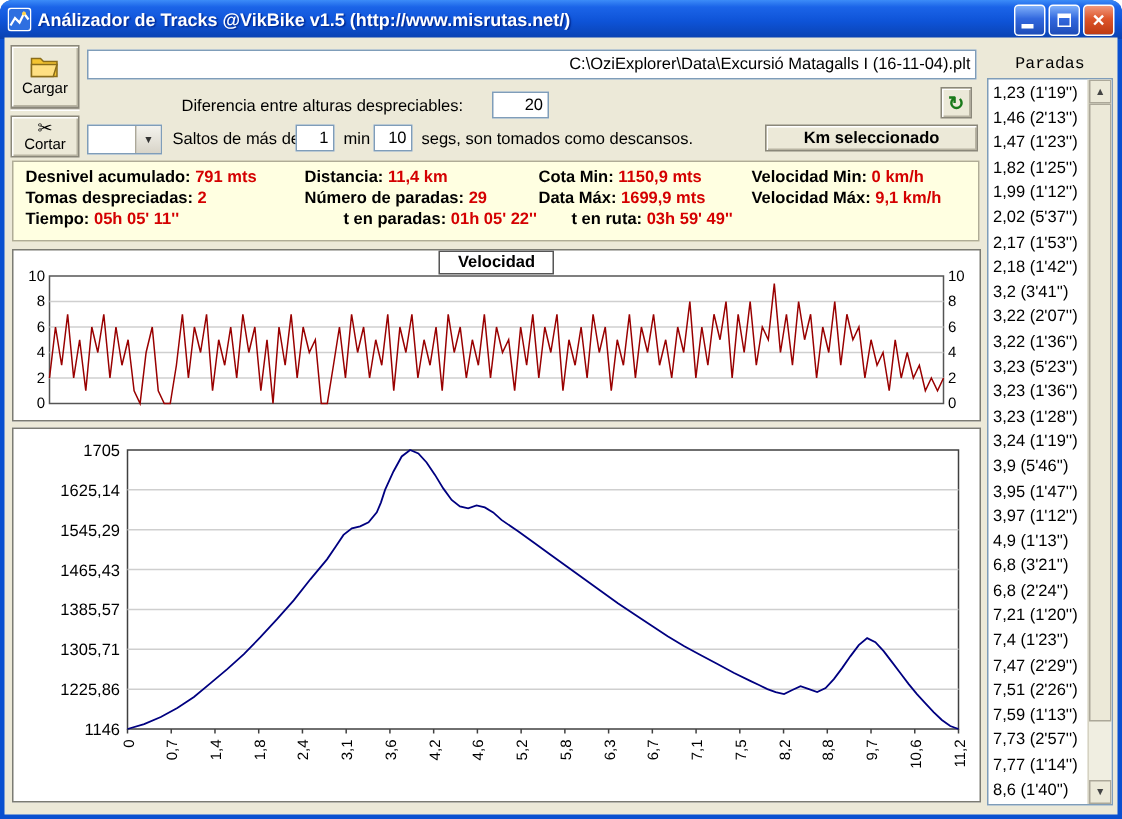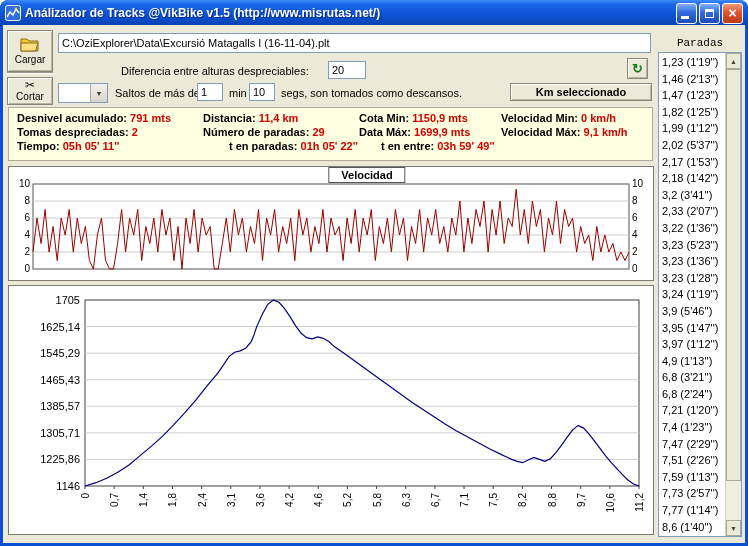--- a/index.html
+++ b/index.html
@@ -26,21 +26,21 @@
            box-shadow:inset 1px 1px 0 #ffffff, inset -1px -1px 0 #b8b4a2;
            display:flex; flex-direction:column; align-items:center; justify-content:center; cursor:pointer; }
   #cargar-button { left:4px; top:5px; width:46px; height:42px; gap:2px; }
   #cortar-button { left:4px; top:52px; width:46px; height:28px; gap:0; }
   .tool-label { font-size:10px; }
   #left-separator { position:absolute; left:4px; top:47px; width:46px; height:2px;
                     border-top:1px solid #9a968a; border-bottom:1px solid #fff; }
   .scissors { font-size:12px; line-height:11px; }
 
   .textbox { position:absolute; border:1px solid #7F9DB9; background:#fff; font-family:"Liberation Sans",sans-serif;
-             font-size:11px; padding:2px 3px; }
+             font-size:11px; padding:2px 3px;text-align:right; }
   #path-input { left:55px; top:8px; width:593px; height:20px; }
   #alturas-label { position:absolute; left:118px; top:40px; }
   #alturas-input { left:325px; top:36px; width:38px; height:18px; }
   #apply-button { left:624px; top:33px; width:21px; height:21px; font-size:13px; font-weight:bold; color:#1a7a1a;
                   flex-direction:row; }
   #interval-combobox { position:absolute; left:55px; top:58px; width:50px; height:20px;
                        border:1px solid #7F9DB9; background:#fff; display:flex; cursor:pointer; }
   .combo-field { flex:1; }
   .combo-arrow { width:17px; background:linear-gradient(180deg,#F4F3EE,#D8D4C8); border-left:1px solid #ACA899;
                  display:flex; align-items:center; justify-content:center; font-size:7px; color:#333; }
@@ -55,21 +55,21 @@
   #stats-panel { position:absolute; left:5px; top:82px; width:645px; height:54px;
                  background:#FFFFE1; border:1px solid #AFAC96; padding:4px 0 0 8px; }
   .stats-grid { display:grid; grid-template-columns:186px 156px 142px 1fr; row-gap:2px; font-weight:bold; font-size:11px; }
   .stat-label { color:#000; }
   .stat-value { color:#D40000; }
 
   .chart-panel { position:absolute; background:#fff; border:1px solid #7b7b73; }
   #velocity-panel { left:5px; top:141px; width:646px; height:115px; }
   #elevation-panel { left:5px; top:260px; width:646px; height:250px; }
   #velocity-title { position:absolute; left:50%; top:0; transform:translateX(-50%); background:#fff;
-                    border:1px solid #555; padding:1px 12px; font-weight:bold; font-size:11px; z-index:2;margin-left:36px; }
+                    border:1px solid #555; padding:1px 12px; font-weight:bold; font-size:11px; z-index:2; }
   svg { display:block; font-family:"Liberation Sans",sans-serif; }
 
   #paradas-title { position:absolute; left:655px; top:12px; width:84px; text-align:center;font-family:Liberation Mono, monospace; }
   #paradas-listbox { position:absolute; left:655px; top:27px; width:84px; height:485px;
                      background:#fff; border:1px solid #7F9DB9; display:flex; overflow:hidden; }
   .paradas-items { flex:1; overflow:hidden; padding:1px 0 0 3px; }
   .parada-item { height:16.6px; line-height:16.6px; white-space:nowrap; font-size:11px; cursor:default; }
   .scrollbar { width:16px; background:#F0EEE1; border-left:1px solid #D5D2C2; display:flex; flex-direction:column; }
   .sb-btn { height:16px; background:#ECE9D8; border:1px solid #ACA899;
             display:flex; align-items:center; justify-content:center; font-size:7px; color:#444; cursor:pointer; }
@@ -138,21 +138,21 @@
           <div class="stat-cell"><span class="stat-label">Desnivel acumulado: </span><span class="stat-value">791 mts</span></div>
           <div class="stat-cell"><span class="stat-label">Distancia: </span><span class="stat-value">11,4 km</span></div>
           <div class="stat-cell"><span class="stat-label">Cota Min: </span><span class="stat-value">1150,9 mts</span></div>
           <div class="stat-cell"><span class="stat-label">Velocidad Min: </span><span class="stat-value">0 km/h</span></div>
           <div class="stat-cell"><span class="stat-label">Tomas despreciadas: </span><span class="stat-value">2</span></div>
           <div class="stat-cell"><span class="stat-label">Número de paradas: </span><span class="stat-value">29</span></div>
           <div class="stat-cell"><span class="stat-label">Data Máx: </span><span class="stat-value">1699,9 mts</span></div>
           <div class="stat-cell"><span class="stat-label">Velocidad Máx: </span><span class="stat-value">9,1 km/h</span></div>
           <div class="stat-cell"><span class="stat-label">Tiempo: </span><span class="stat-value">05h 05' 11''</span></div>
           <div class="stat-cell" style="padding-left: 26px;"><span class="stat-label">t en paradas: </span><span class="stat-value">01h 05' 22''</span></div>
-          <div class="stat-cell" style="padding-left: 22px;"><span class="stat-label">t en entre: </span><span class="stat-value">03h 59' 49''</span></div>
+          <div class="stat-cell" style="padding-left: 22px;"><span class="stat-label">t en ruta: </span><span class="stat-value">03h 59' 49''</span></div>
           <div class="stat-cell"></div>
         </div>
     </div>
 
     <div class="chart-panel" id="velocity-panel">
       <div id="velocity-title">Velocidad</div>
       <svg id="velocity-svg" width="644" height="113">
           <rect x="24" y="17" width="596" height="85" fill="#fff" stroke="#555" stroke-width="1"></rect>
           <text x="21" y="105" text-anchor="end" font-size="10" fill="#000">0</text>
           <text x="623" y="105" text-anchor="start" font-size="10" fill="#000">0</text>
@@ -240,21 +240,21 @@
       <div class="paradas-items">
           <div class="parada-item">1,23 (1'19'')</div>
           <div class="parada-item">1,46 (2'13'')</div>
           <div class="parada-item">1,47 (1'23'')</div>
           <div class="parada-item">1,82 (1'25'')</div>
           <div class="parada-item">1,99 (1'12'')</div>
           <div class="parada-item">2,02 (5'37'')</div>
           <div class="parada-item">2,17 (1'53'')</div>
           <div class="parada-item">2,18 (1'42'')</div>
           <div class="parada-item">3,2 (3'41'')</div>
-          <div class="parada-item">2,33 (2'07'')</div>
+          <div class="parada-item">3,22 (2'07'')</div>
           <div class="parada-item">3,22 (1'36'')</div>
           <div class="parada-item">3,23 (5'23'')</div>
           <div class="parada-item">3,23 (1'36'')</div>
           <div class="parada-item">3,23 (1'28'')</div>
           <div class="parada-item">3,24 (1'19'')</div>
           <div class="parada-item">3,9 (5'46'')</div>
           <div class="parada-item">3,95 (1'47'')</div>
           <div class="parada-item">3,97 (1'12'')</div>
           <div class="parada-item">4,9 (1'13'')</div>
           <div class="parada-item">6,8 (3'21'')</div>

